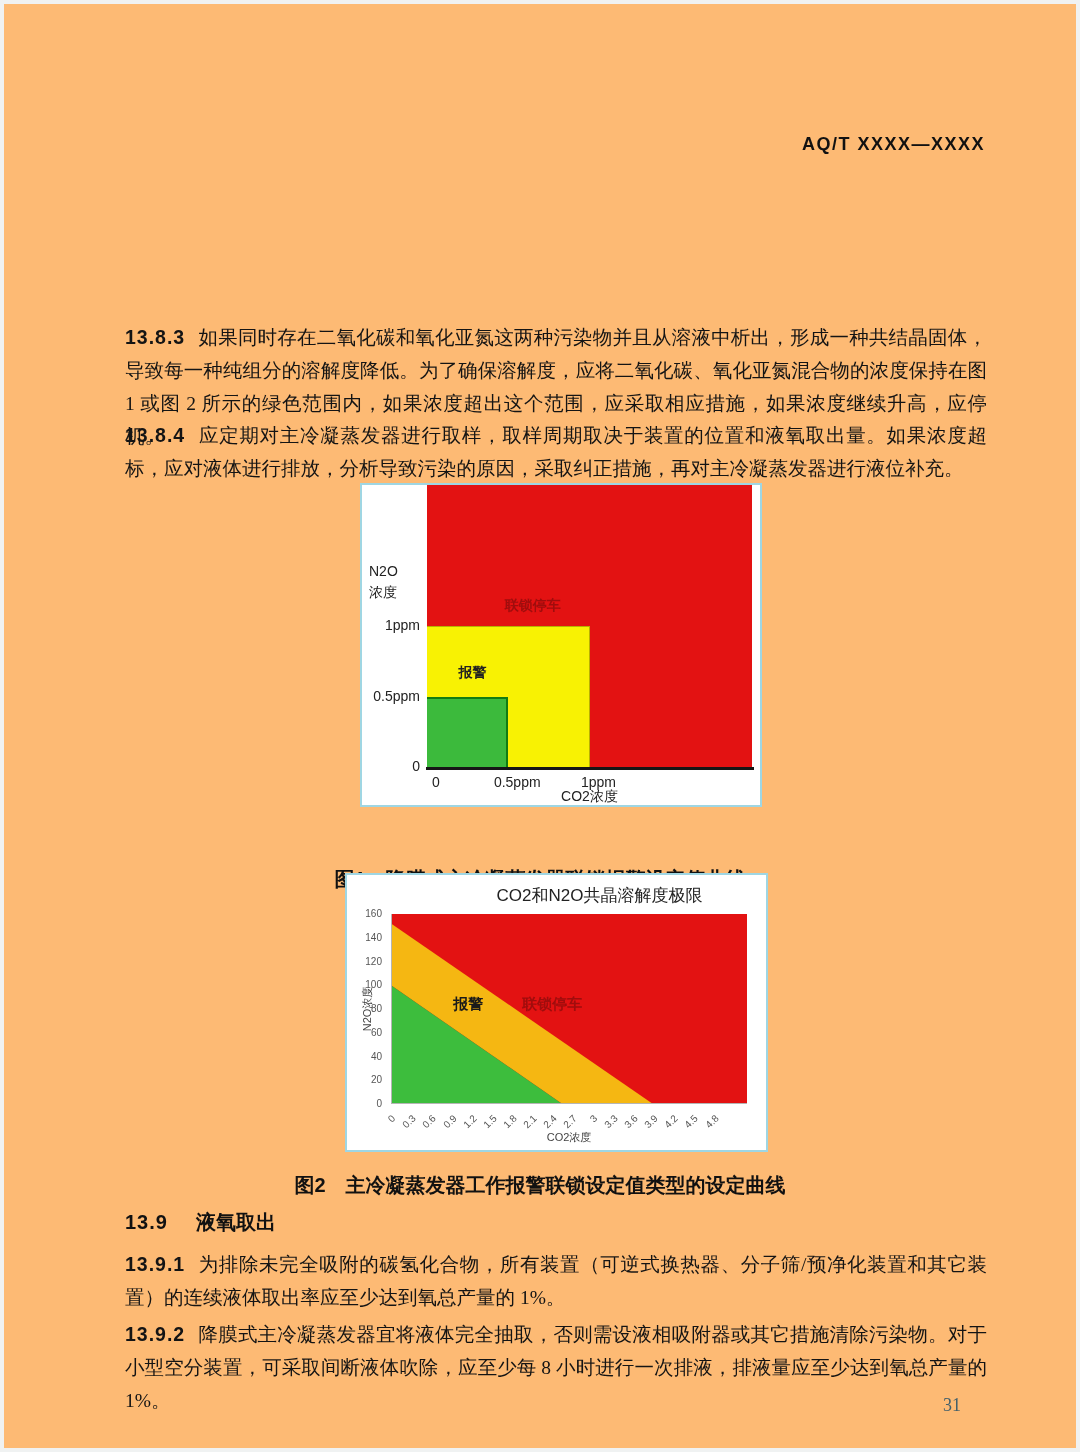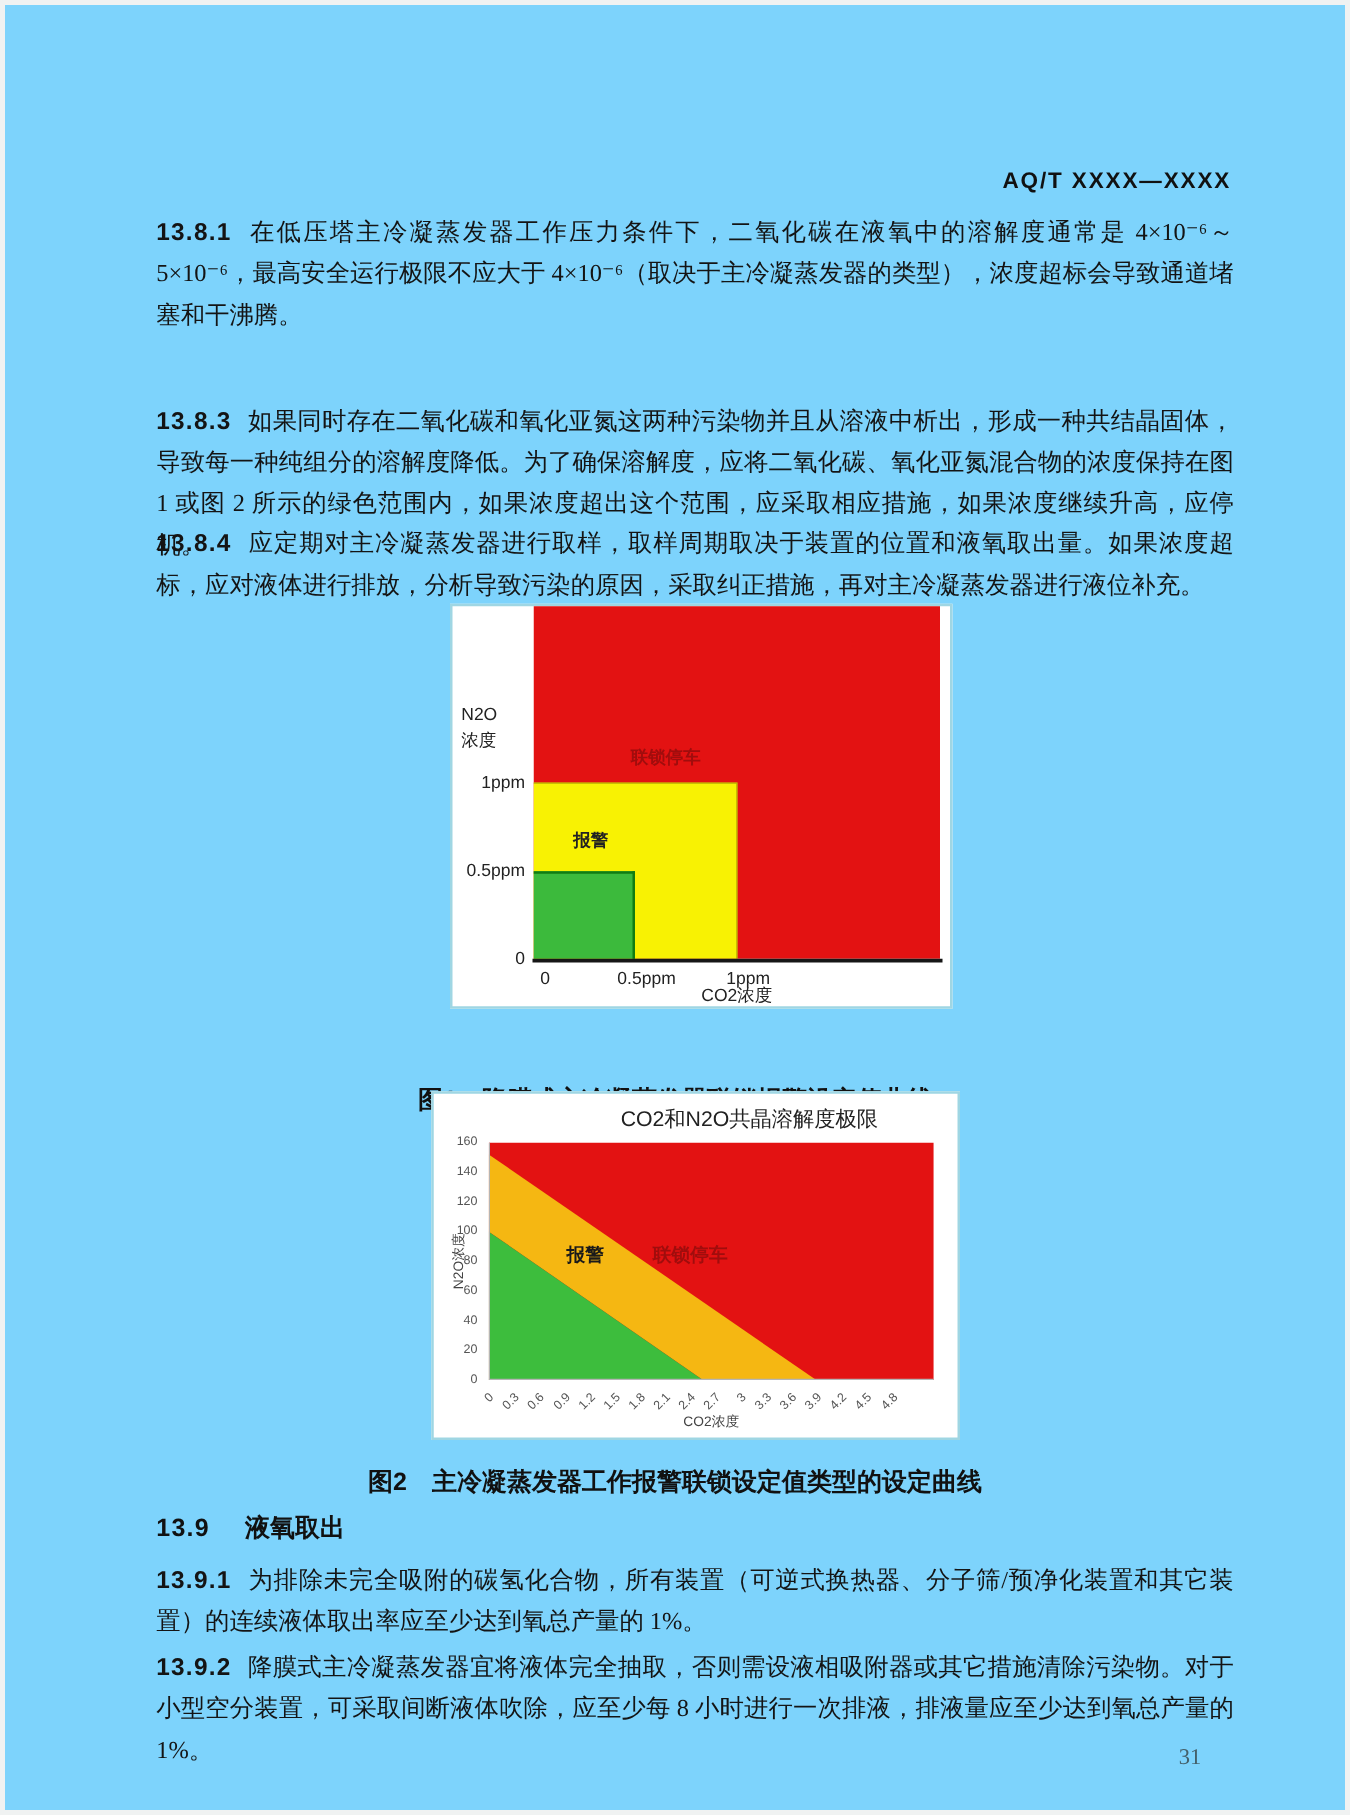--- a/index.html
+++ b/index.html
@@ -1,21 +1,21 @@
 <!DOCTYPE html>
 <html><head>
 <meta charset="utf-8">
 <style>
   html,body{margin:0;padding:0;}
   body{
     width:1080px;height:1452px;position:relative;background:#ffffff;
     font-family:"Liberation Serif","DejaVu Serif",serif;color:#1a1a1a;
     overflow:hidden;
   }
-  .page{position:absolute;inset:0;background:#7dd3fc;box-shadow:inset 0 0 0 4px #f0f2f2;}
+  .page{position:absolute;inset:0;background:#fdba74;box-shadow:inset 0 0 0 4px #f0f2f2;}
 
   .doc-header{
     position:absolute;top:134px;right:95px;
     font-family:"Liberation Sans","DejaVu Sans",sans-serif;
     font-weight:700;font-size:18px;letter-spacing:1.5px;color:#111;
   }
 
   .para{position:absolute;left:125px;width:862px;font-size:19.5px;line-height:33px;text-align:justify;color:#141414;}
   .clause-num{font-family:"Liberation Sans","DejaVu Sans",sans-serif;font-weight:700;margin-right:13px;letter-spacing:1px;}
   #p1{top:170px;} #p2{top:264px;} #p3{top:321px;} #p4{top:419px;}
@@ -59,23 +59,20 @@
 
   .page-num{position:absolute;left:922px;top:1395px;width:60px;text-align:center;font-size:18px;color:#44606a;}
 </style>
 </head>
 <body>
 
 <div class="page">
 
   <div class="doc-header">AQ/T XXXX—XXXX</div>
 
-  <div class="para" id="p1">
-    <span class="clause-num">13.8.1</span><span>在低压塔主冷凝蒸发器工作压力条件下，二氧化碳在液氧中的溶解度通常是 4×10⁻⁶～5×10⁻⁶，最高安全运行极限不应大于 4×10⁻⁶（取决于主冷凝蒸发器的类型），浓度超标会导致通道堵塞和干沸腾。</span>
-  </div>
   <div class="para" id="p3">
     <span class="clause-num">13.8.3</span><span>如果同时存在二氧化碳和氧化亚氮这两种污染物并且从溶液中析出，形成一种共结晶固体，导致每一种纯组分的溶解度降低。为了确保溶解度，应将二氧化碳、氧化亚氮混合物的浓度保持在图 1 或图 2 所示的绿色范围内，如果浓度超出这个范围，应采取相应措施，如果浓度继续升高，应停机。</span>
   </div>
   <div class="para" id="p4">
     <span class="clause-num">13.8.4</span><span>应定期对主冷凝蒸发器进行取样，取样周期取决于装置的位置和液氧取出量。如果浓度超标，应对液体进行排放，分析导致污染的原因，采取纠正措施，再对主冷凝蒸发器进行液位补充。</span>
   </div>
 
   <div class="figure-box" id="fig1">
     <div class="f1-ylabel">
       <span>N2O</span><br>

